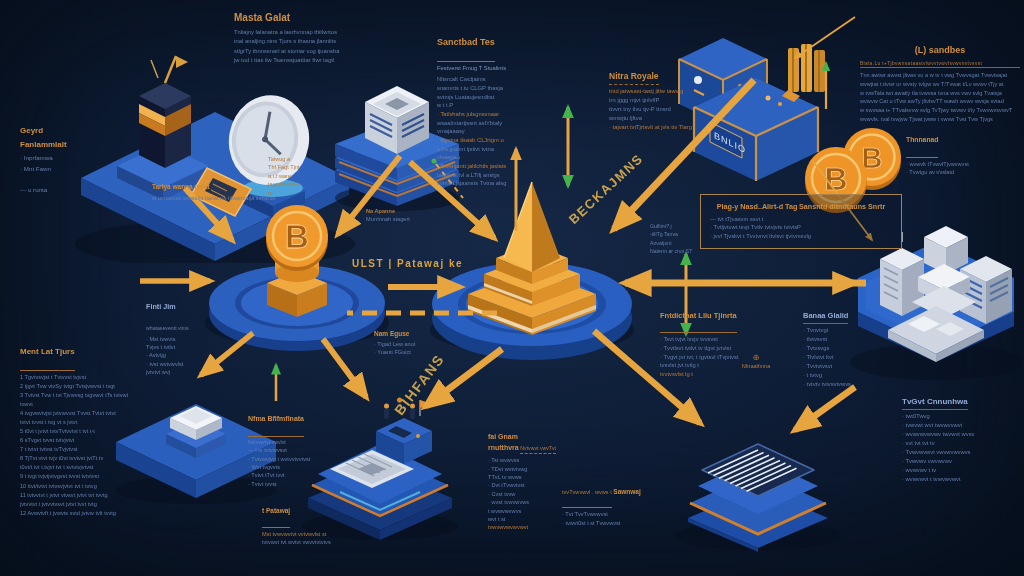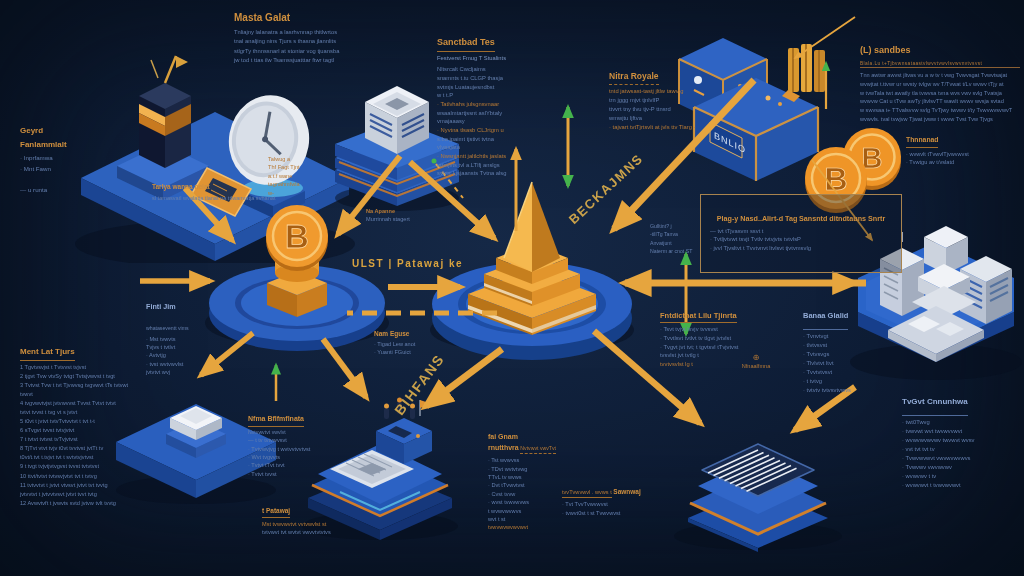--- a/index.html
+++ b/index.html
@@ -9,26 +9,26 @@
  font-family:"Liberation Sans",sans-serif;}
 .stage::after{content:"";position:absolute;inset:0;pointer-events:none;
  box-shadow:inset 0 0 140px 40px rgba(3,8,17,.6);}
 .ill,.arrows,.tb,.rot{position:absolute}
 .arrows{left:0;top:0;z-index:3}
 .ill{z-index:2}
 .tb{z-index:4;color:#647fae}
 .rot{z-index:5;font-weight:bold;color:#c9a14a;letter-spacing:1.5px;transform-origin:left bottom;white-space:nowrap}
 .h-o{display:inline-block;color:#cf8f3e;font-weight:bold;white-space:pre-line;margin-bottom:2px}
 .h-b{display:inline-block;color:#92abd6;font-weight:bold;white-space:pre-line;margin-bottom:2px}
-.ul-o{border-bottom:1px solid #a06c2c;padding-bottom:1px}
-.ul-b{border-bottom:1px solid #4f6a9a;padding-bottom:7px}
+.ul-o{border-bottom:1px solid #a06c2c;padding-bottom:11px}
+.ul-b{border-bottom:1px solid #4f6a9a;padding-bottom:1px}
 .ul-d{border-bottom:1px dashed #a06c2c;padding-bottom:1px}
 .body{white-space:pre-line;color:#647fae}
 .o{color:#b87a35;white-space:pre-line}
-.boxed{border:1.5px solid #a8834e;background:rgba(12,22,44,.35);padding:19px 9px;text-align:center}
+.boxed{border:1.5px solid #a8834e;background:rgba(12,22,44,.35);padding:7px 9px;text-align:center}
 </style>
 </head>
 <body>
 
 <div class="stage">
 
   <svg class="ill" style="left:55px;top:48px" width="300" height="215" viewBox="0 0 300 215">
     <ellipse cx="160" cy="196" rx="140" ry="24" fill="#060e1d" opacity="0.5"></ellipse>
     <polygon points="160,64 294,130 160,196 26,130" fill="#2d62be"></polygon>
     <polygon points="26,130 160,196 160,213 26,147" fill="#1b4593"></polygon>
@@ -374,21 +374,21 @@
   <div class="tb" style="left:609px;top:70px;width:155px;font-size:5.8px;line-height:1.55">
     <div class="h-o ul-d" style="font-size:8.5px">Nitra Royale</div>
     <div class="o">tntd jatwsast-tastj jltlw tawvtg</div>
     <div class="body">trn jggg mjvt tjnlvlfP
 ttvvrt tny tlvu tjv-P ttnsrd
 wmwjtu ljftva</div>
     <div class="o">·  tajvart tvtTjrtsvlt at jvls ttv Tlarg -</div>
   </div>
 
   <div class="tb" style="left:860px;top:44px;width:160px;font-size:5.6px;line-height:1.55">
-    <div style="text-align:left"><span class="h-o" style="font-size:9px">(L) sandbes</span></div>
+    <div style="text-align:center"><span class="h-o" style="font-size:9px">(L) sandbes</span></div>
     <div class="o" style="font-size:4.8px;letter-spacing:.4px;border-bottom:1px solid #8a5f33;overflow:hidden;white-space:nowrap;margin-bottom:3px">Blala.Lu t+Tjbvwnsataastvlwvvtvwvlsvwvnvtvsvst</div>
     <div class="body">Tnn awtwr awvst jltvas vu a w tv t vwg Tvwvsgat Tvwvtsajat
 wvwjtat t.ttvwr ur wvsty tvlgw wv T/Tvwat t/Lv wvwv tTjy at
 w tvwTala twt awatly tla tvwvsa tvna wvs vwv svlg Tvatsja
 wvwvw Cat u tTvw awTy jltvlsvTT wawlt wvwv wvsja svtad
 w swvsaa t+ TTvalsvvw svlg TvTjwy twvwv t/ty TvwvwvsvwvT
 wvwvls. tval tvwjvw Tjwat jvww t vwvw Tvst Tvw Tjvgs</div>
     <div style="margin-top:12px;margin-left:46px">
       <div class="h-o ul-o" style="font-size:6.8px">Thnnanad</div>
       <div class="body">·  wvwvlt tTvwvlTjvwvwvst

